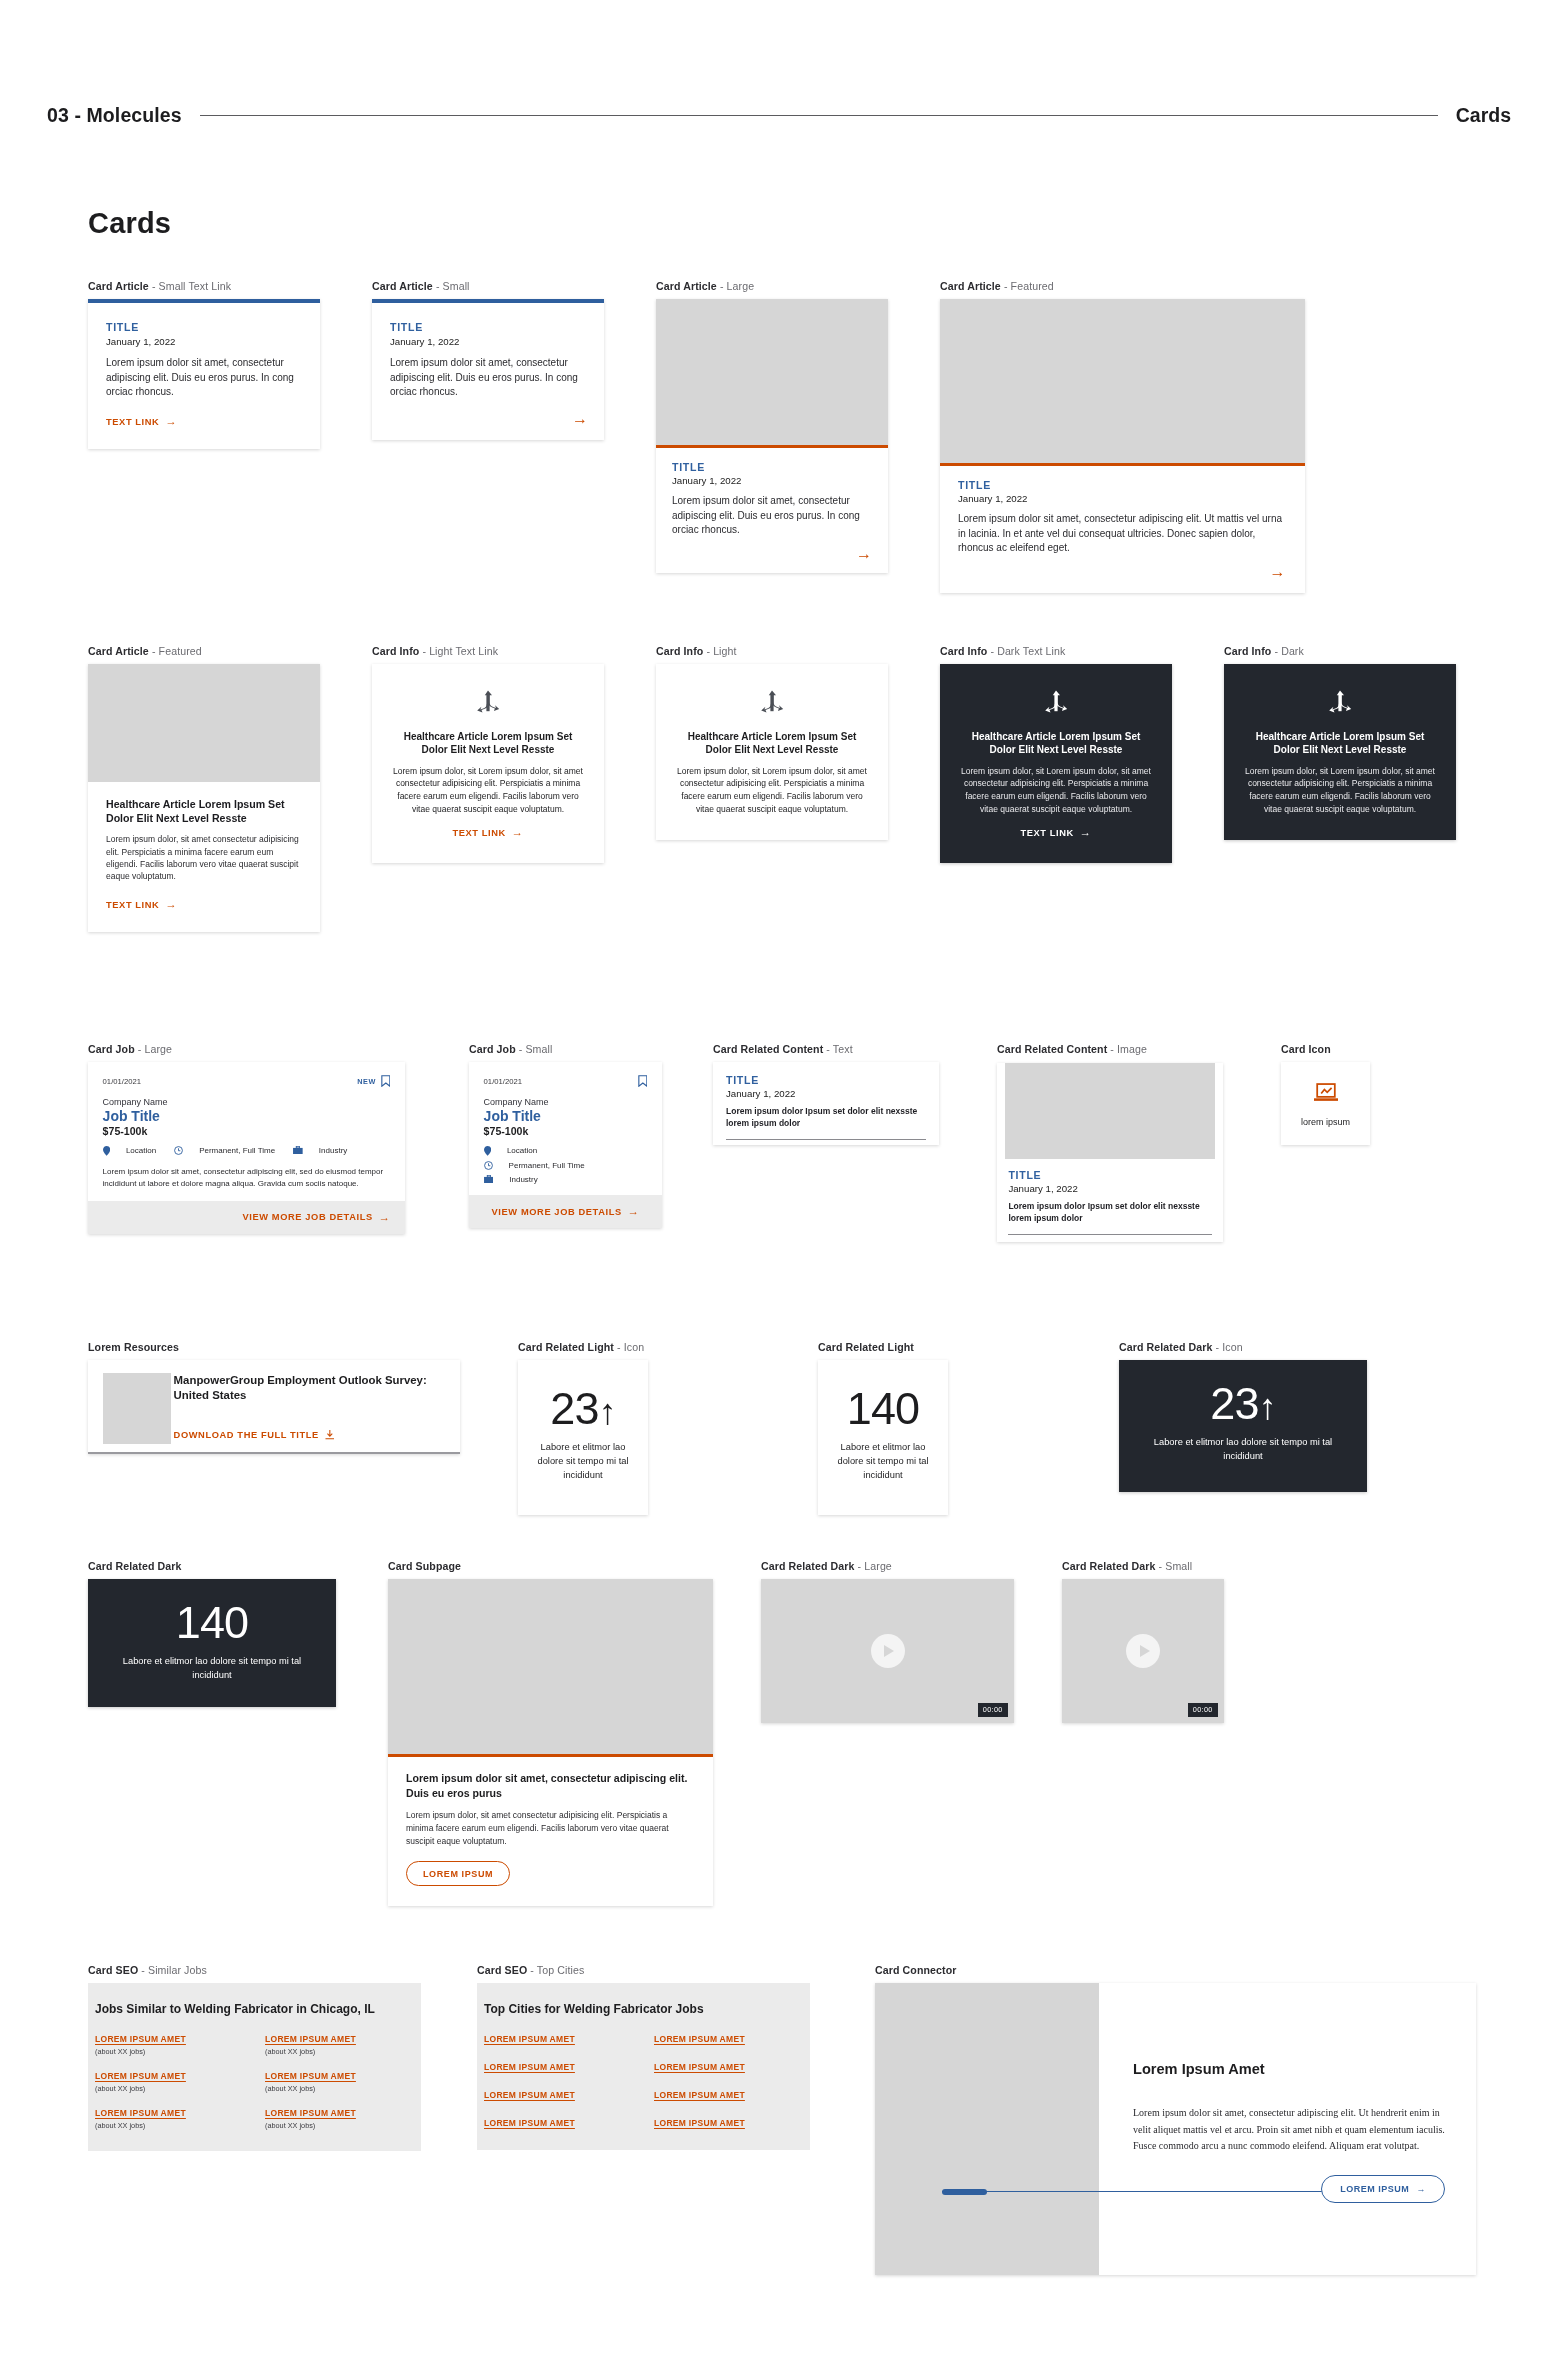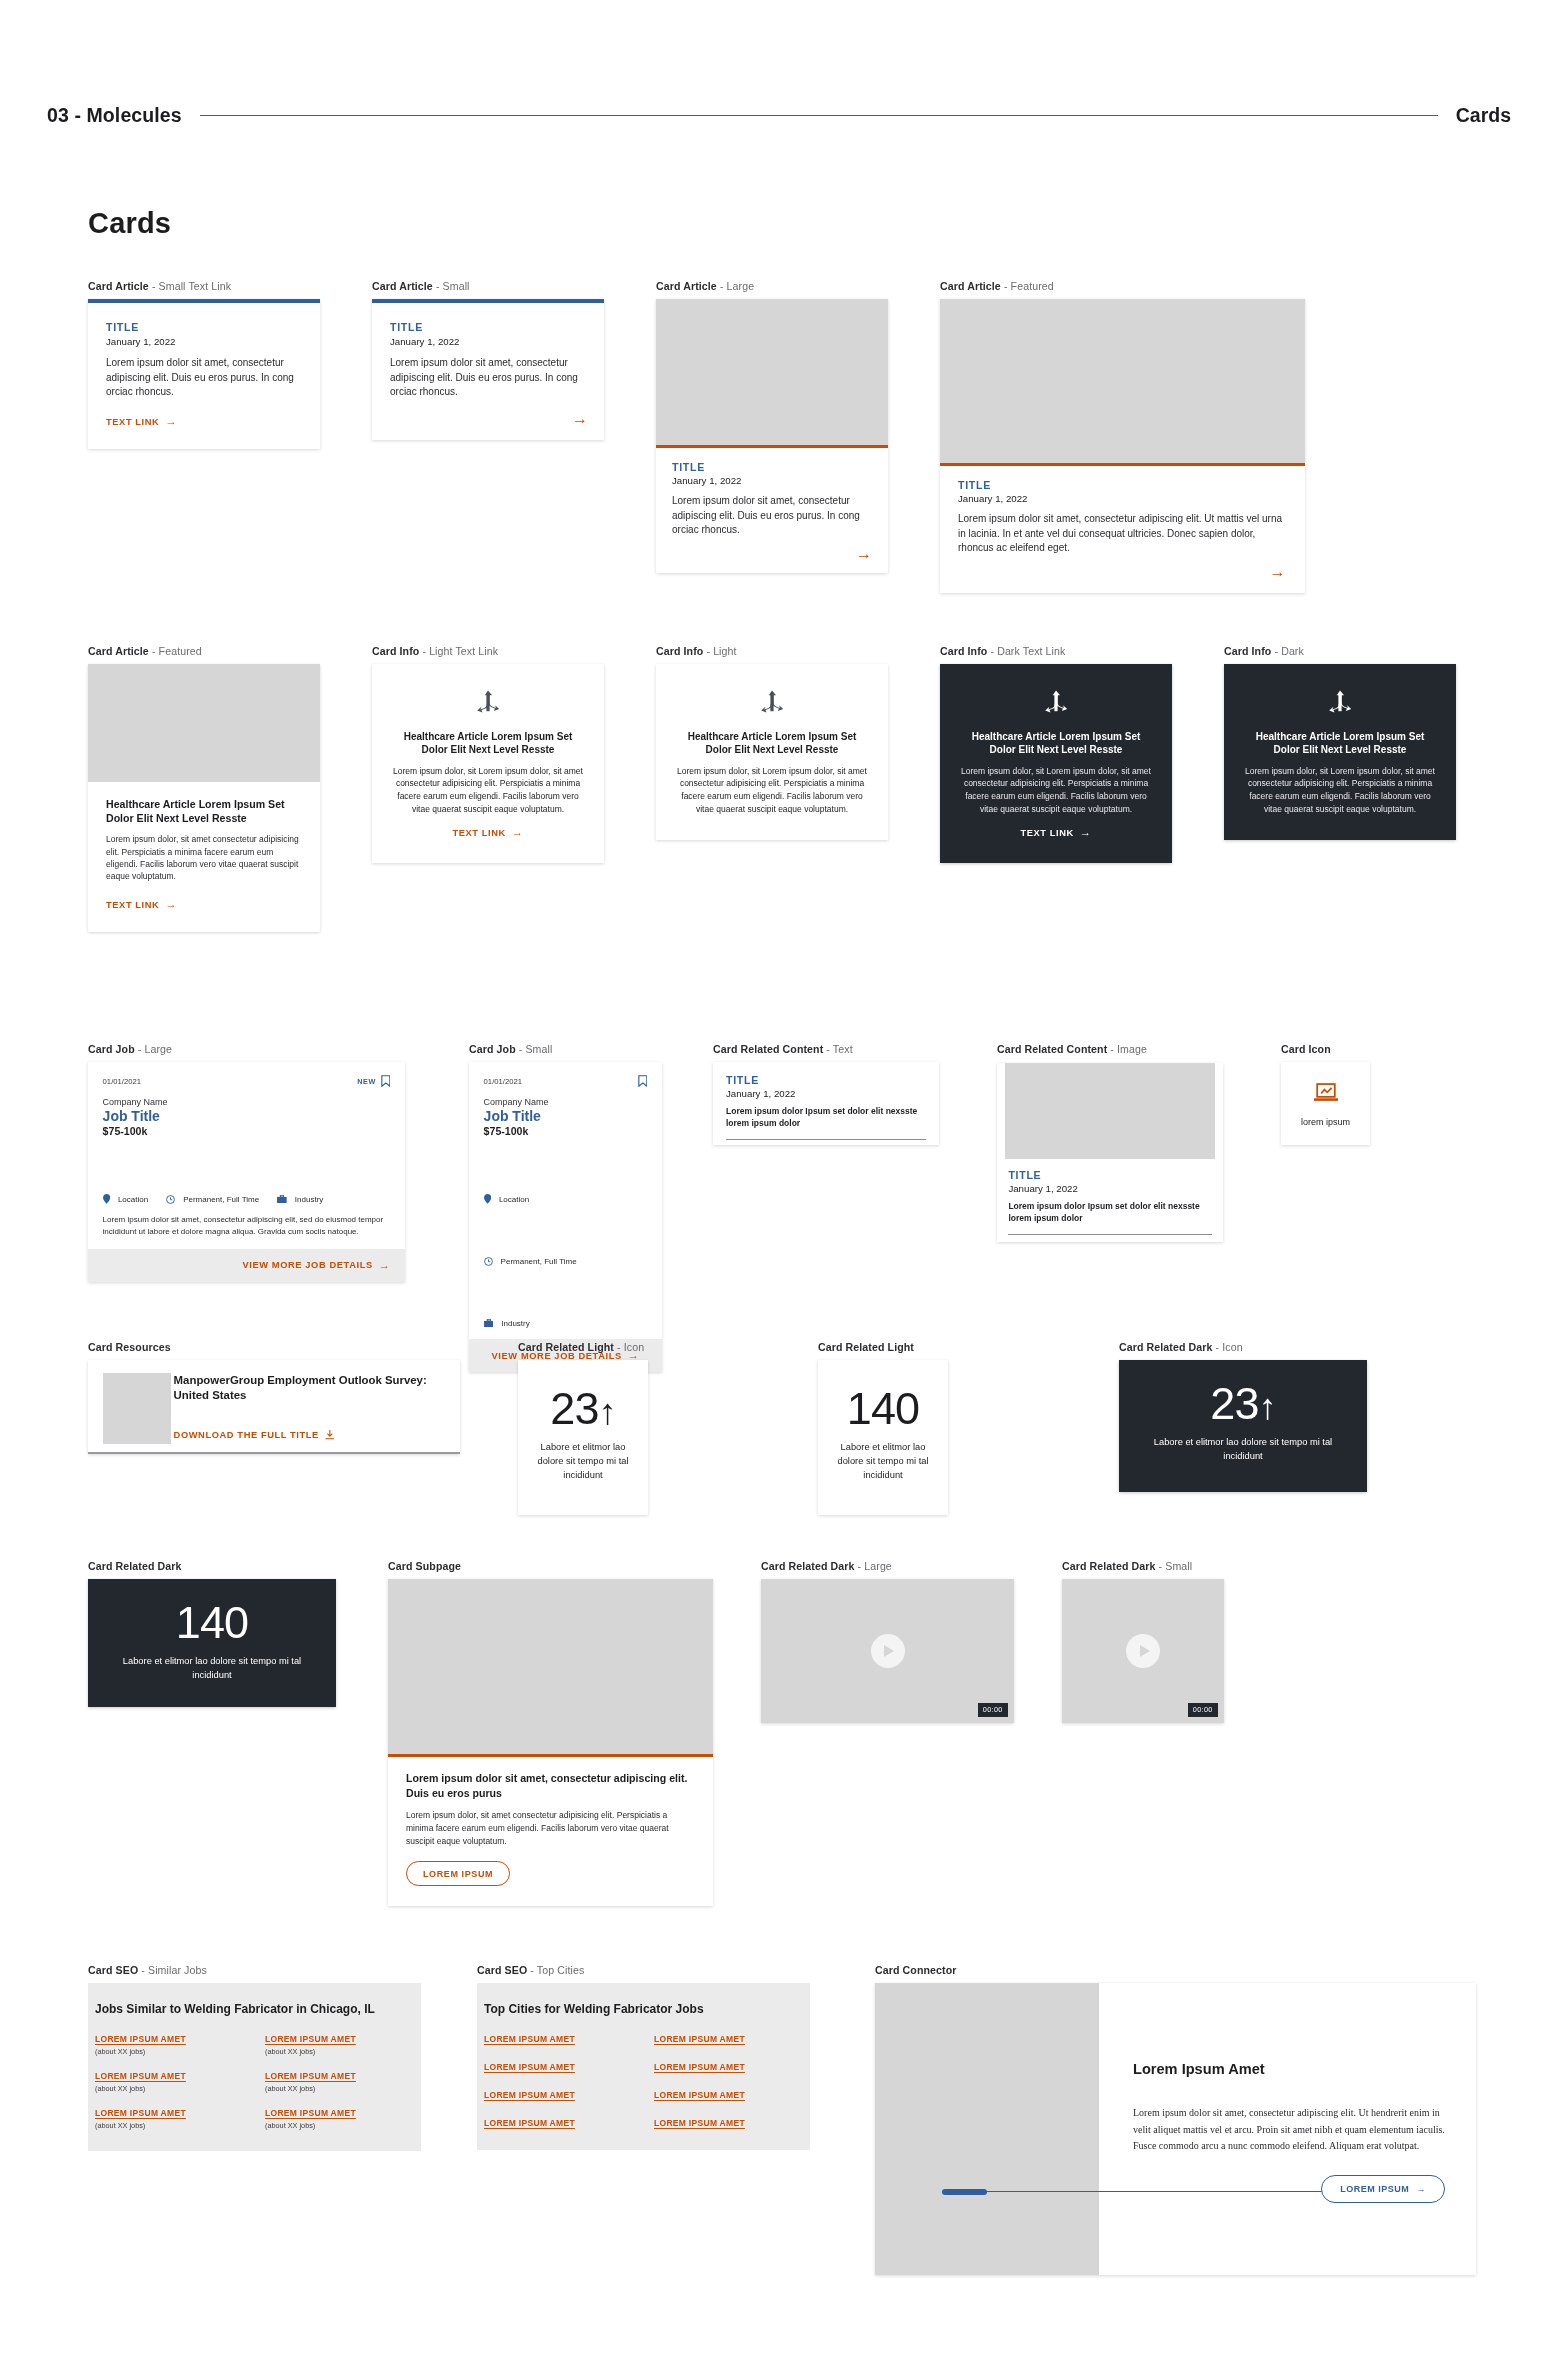--- a/index.html
+++ b/index.html
@@ -91,21 +91,21 @@
   #card-job-large { top: 1043px; left: 88px; width: 317px; }
   #card-job-small { top: 1043px; left: 469px; width: 193px; }
   .job-top { padding: 13px 14.6px 11.4px; background: #fff; }
   .job-meta-row { display: flex; justify-content: space-between; align-items: center; font-size: 7.7px; color: #3a3a3e; }
   .job-new { color: #2f5f9e; font-size: 7.3px; font-weight: bold; letter-spacing: 0.5px; display:flex; align-items:center; gap:4.9px; }
   .job-company { font-size: 9px; color: #33333a; margin-top: 9.7px; }
   .job-title { font-size: 14px; font-weight: bold; color: #2f5f9e; margin-top: 0.8px; }
   .job-salary { font-size: 10.6px; font-weight: bold; margin-top: 1.6px; }
   .job-tags { display: flex; gap: 18px; margin-top: 9px; font-size: 8px; color: #2b2b2f; }
   .job-tags.stack { flex-direction: column; gap: 4.9px; }
-  .job-tags .t { display: flex; align-items: center; gap: 8px; margin-top: 48px; }
+  .job-tags .t { display: flex; gap: 16px; }
   .job-desc { font-size: 8px; line-height: 1.5; margin-top: 9.7px; color: #2b2b2f; }
   .job-foot { background: #ebebeb; padding: 10.6px 14.6px; display: flex; justify-content: center; }
   #card-job-large .job-foot { justify-content: flex-end; }
 
   #card-rel-text { top: 1043px; left: 713px; width: 226px; }
   .rc-inner { padding: 11.4px 13px 4.9px; }
   .rc-snip { font-size: 8.5px; font-weight: bold; line-height: 1.45; margin-top: 5.7px; color: #1f1f24; }
   .rc-rule { height: 1.2px; background: #8a8a8f; margin-top: 9.7px; }
 
   #card-rel-img { top: 1043px; left: 997px; width: 226px; }
@@ -509,21 +509,21 @@
       <rect x="4" y="1.2" width="22" height="16" fill="none" stroke="#cc4b00" stroke-width="2.2"></rect>
       <path d="M9 13l4-5 3.5 3.5L22 6" fill="none" stroke="#cc4b00" stroke-width="2.2"></path>
       <rect x="0" y="19" width="30" height="3.2" fill="#cc4b00"></rect>
     </svg>
     <div class="lbl">lorem ipsum</div>
   </div>
 </div>
 
 <div class="specimen" id="card-resources">
   <div class="spec-label">
-    <b>Card Resources</b>
+    <b>Lorem Resources</b>
   </div>
   <div class="card">
     <div class="res-inner">
       <div class="res-thumb"></div>
       <div style="flex:1;">
         <div class="res-title">ManpowerGroup Employment Outlook Survey: United States</div>
         <div class="res-dl">
           <span class="tlink">
             <span>DOWNLOAD THE FULL TITLE</span>
             <svg width="9.7" height="9.7" viewBox="0 0 12 12">

